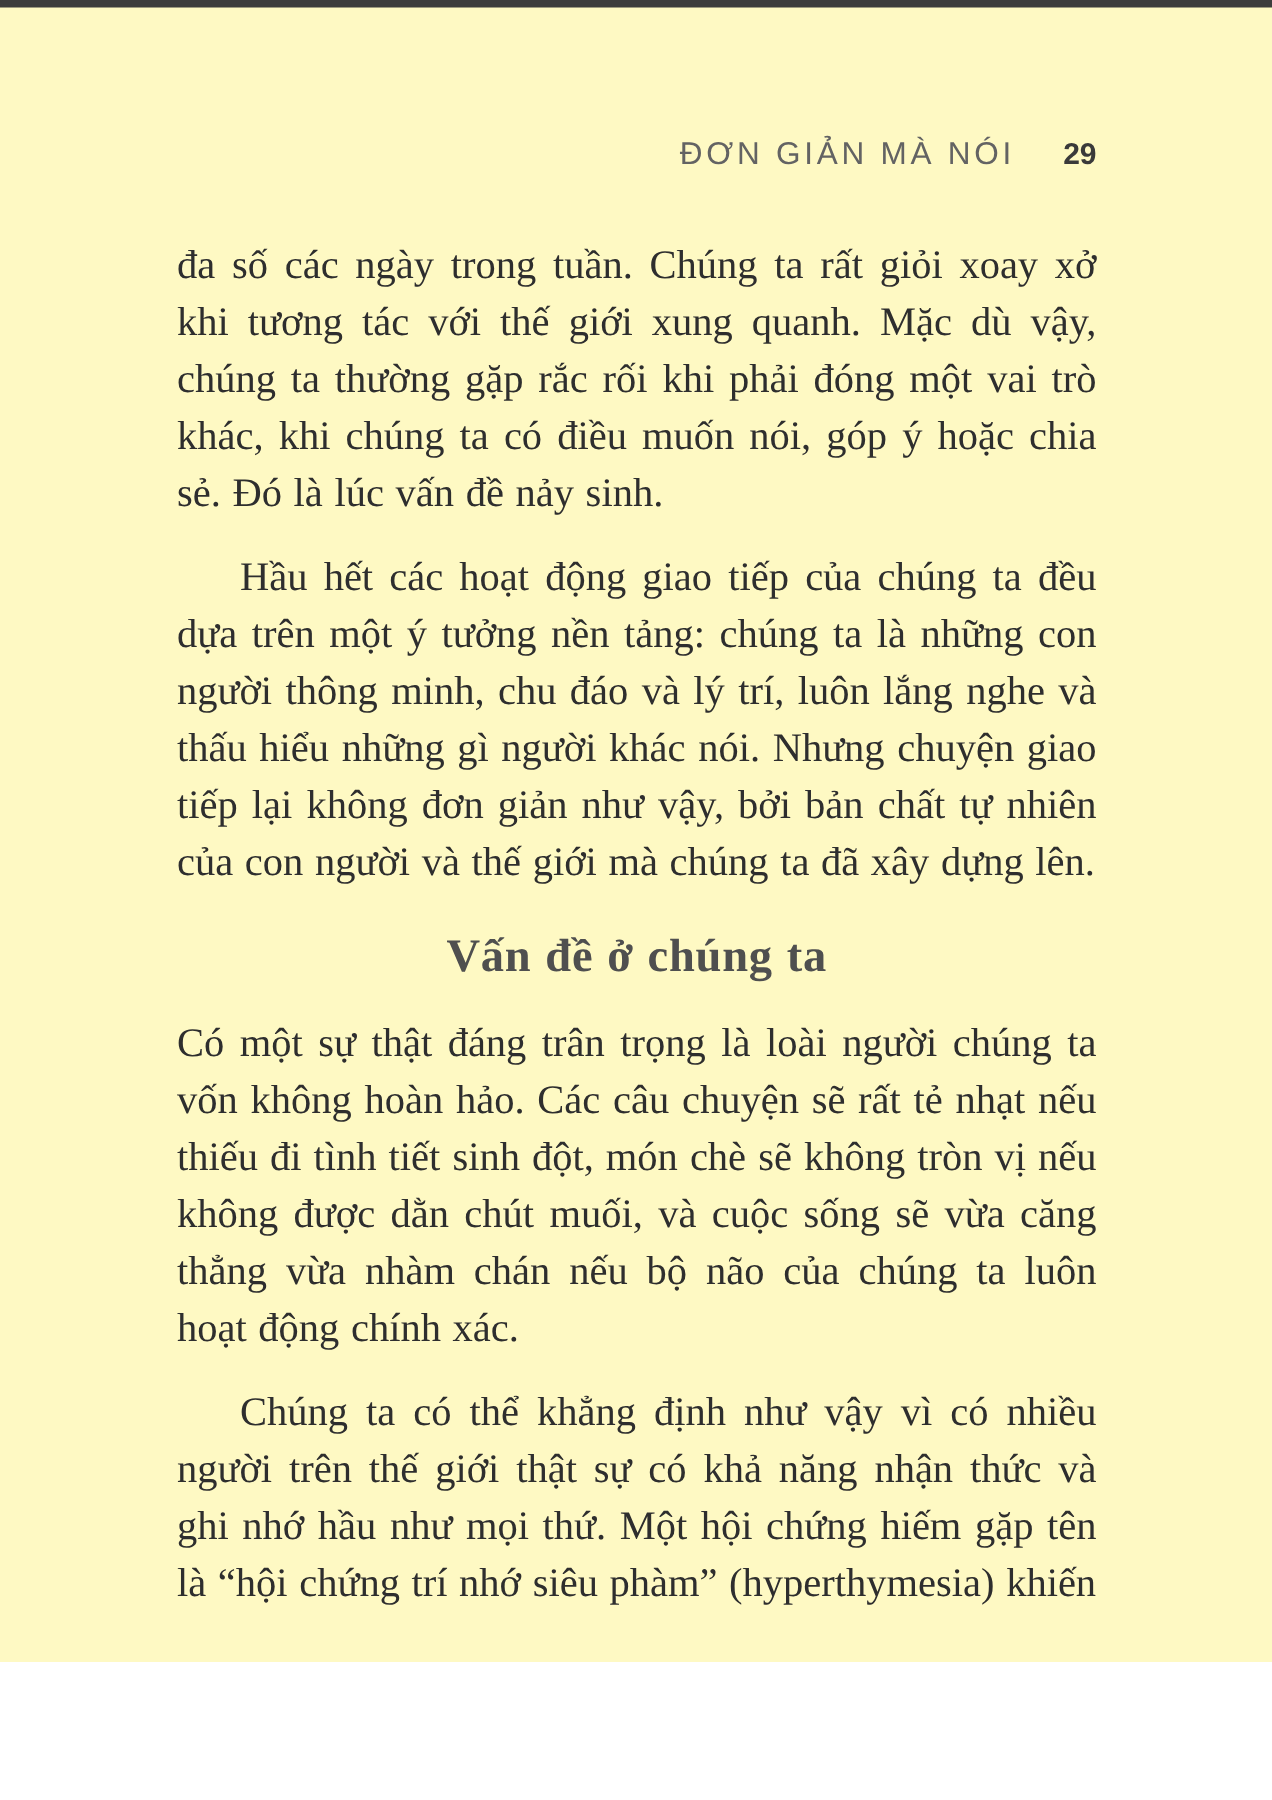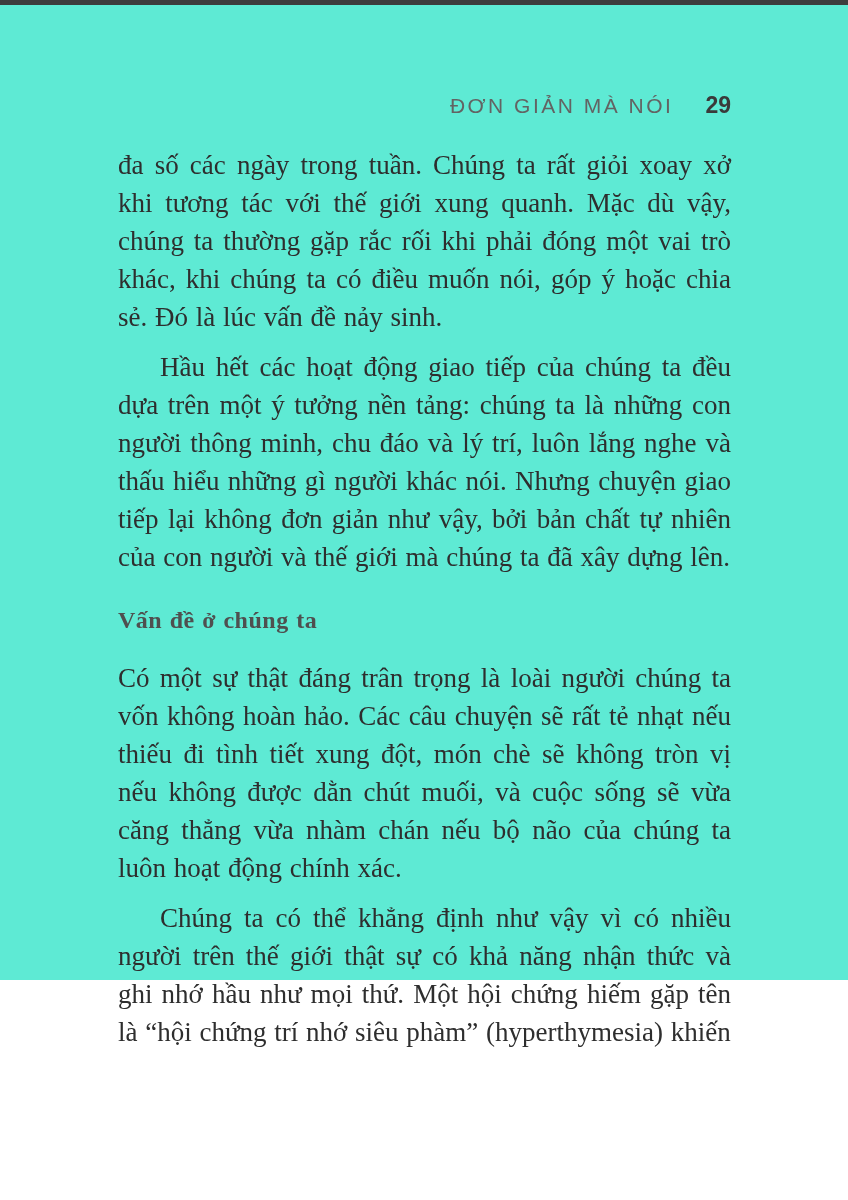--- a/index.html
+++ b/index.html
@@ -7,22 +7,22 @@
     padding: 0;
     width: 848px;
     height: 1200px;
     background: #ffffff;
     overflow: hidden;
     font-family: "Liberation Serif", serif;
   }
   .page {
     position: relative;
     width: 848px;
-    height: 980px;
-    background: #5eead4;
+    height: 1108px;
+    background: #fef9c3;
   }
   .top-bar {
     position: absolute;
     top: 0;
     left: 0;
     width: 100%;
     height: 5px;
     background: #3d3d3d;
   }
   .running-header {
@@ -34,46 +34,47 @@
     gap: 32px;
     font-family: "Liberation Sans", sans-serif;
   }
   .running-title {
     font-size: 21px;
     letter-spacing: 2.5px;
     color: #636363;
     font-weight: normal;
   }
   .page-num {
-    font-size: 23px;
+    font-size: 20px;
     font-weight: bold;
     color: #3a3a3a;
     margin-top: 24px;
   }
   .body-text {
     position: absolute;
     left: 118px;
     top: 139px;
     width: 613px;
     font-size: 27px;
     line-height: 38px;
     text-align: justify;
     color: #2e2e2e;
     word-spacing: 1px;
   }
   .body-text p {
-    margin: 7px 0 12px 0;
+    margin: 18px 0 12px 0;
   }
   .indent {
     text-indent: 42px;
   }
   .section-heading {
-    font-size: 24px;
+    font-size: 31px;
     line-height: 40px;
     font-weight: bold;
+    text-align: center;
     color: #4f4f4f;
     margin: 24px 0 19px 0;
     letter-spacing: 0.5px;
   }
   .italic {
   }
 </style>
 </head>
 <body>
 
@@ -88,19 +89,19 @@
 
   <div class="body-text">
 
     <p>đa số các ngày trong tuần. Chúng ta rất giỏi xoay xở khi tương tác với thế giới xung quanh. Mặc dù vậy, chúng ta thường gặp rắc rối khi phải đóng một vai trò khác, khi chúng ta có điều muốn nói, góp ý hoặc chia sẻ. Đó là lúc vấn đề nảy sinh.</p>
 
     <p class="indent">Hầu hết các hoạt động giao tiếp của chúng ta đều dựa trên một ý tưởng nền tảng: chúng ta là những con người thông minh, chu đáo và lý trí, luôn lắng nghe và thấu hiểu những gì người khác nói. Nhưng chuyện giao tiếp lại không đơn giản như vậy, bởi bản chất tự nhiên của con người và thế giới mà chúng ta đã xây dựng lên.</p>
 
 
     <h2 class="section-heading">Vấn đề ở chúng ta</h2>
 
-    <p>Có một sự thật đáng trân trọng là loài người chúng ta vốn không hoàn hảo. Các câu chuyện sẽ rất tẻ nhạt nếu thiếu đi tình tiết xung đột, món chè sẽ không tròn vị nếu không được dằn chút muối, và cuộc sống sẽ vừa căng thẳng vừa nhàm chán nếu bộ não của chúng ta luôn hoạt động chính xác.</p>
+    <p>Có một sự thật đáng trân trọng là loài người chúng ta vốn không hoàn hảo. Các câu chuyện sẽ rất tẻ nhạt nếu thiếu đi tình tiết sinh đột, món chè sẽ không tròn vị nếu không được dằn chút muối, và cuộc sống sẽ vừa căng thẳng vừa nhàm chán nếu bộ não của chúng ta luôn hoạt động chính xác.</p>
 
     <p class="indent"><span>Chúng ta có thể khẳng định như vậy vì có nhiều người trên thế giới </span><span class="italic">thật sự</span><span> có khả năng nhận thức và ghi nhớ hầu như mọi thứ. Một hội chứng hiếm gặp tên là “hội chứng trí nhớ siêu phàm” (hyperthymesia) khiến</span></p>
 
   </div>
 
 </div>
 
 </body></html>

